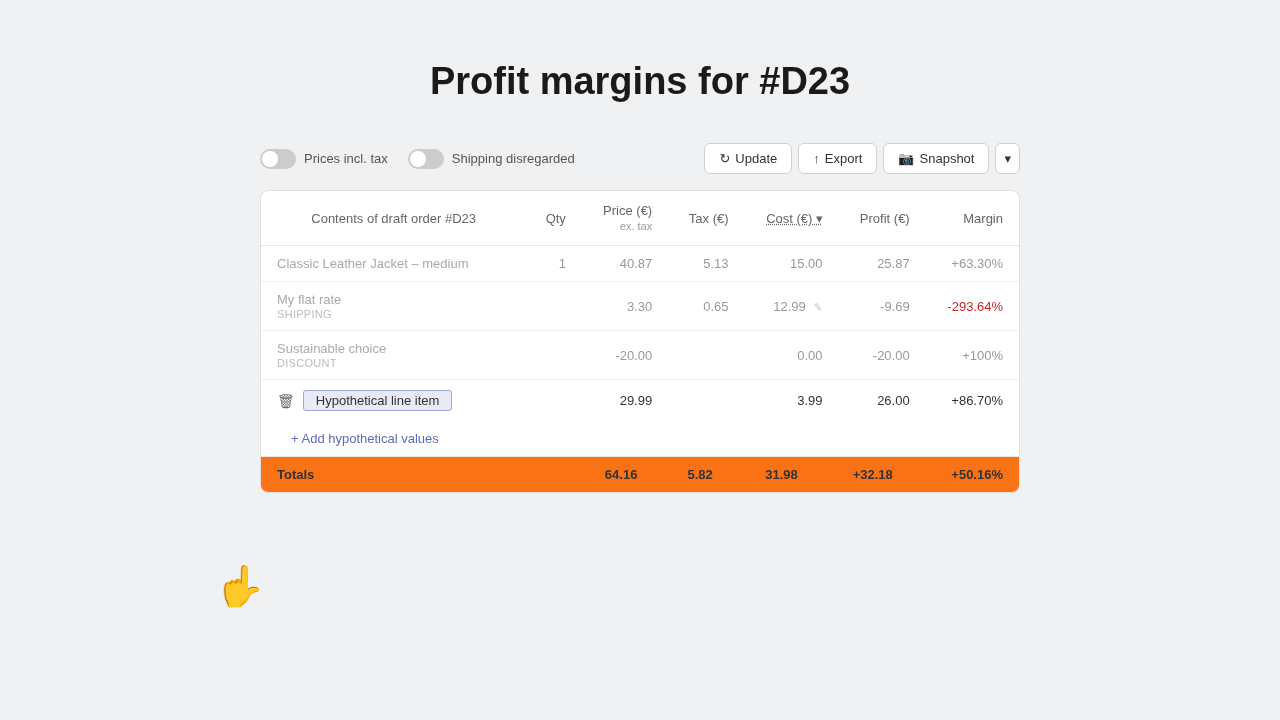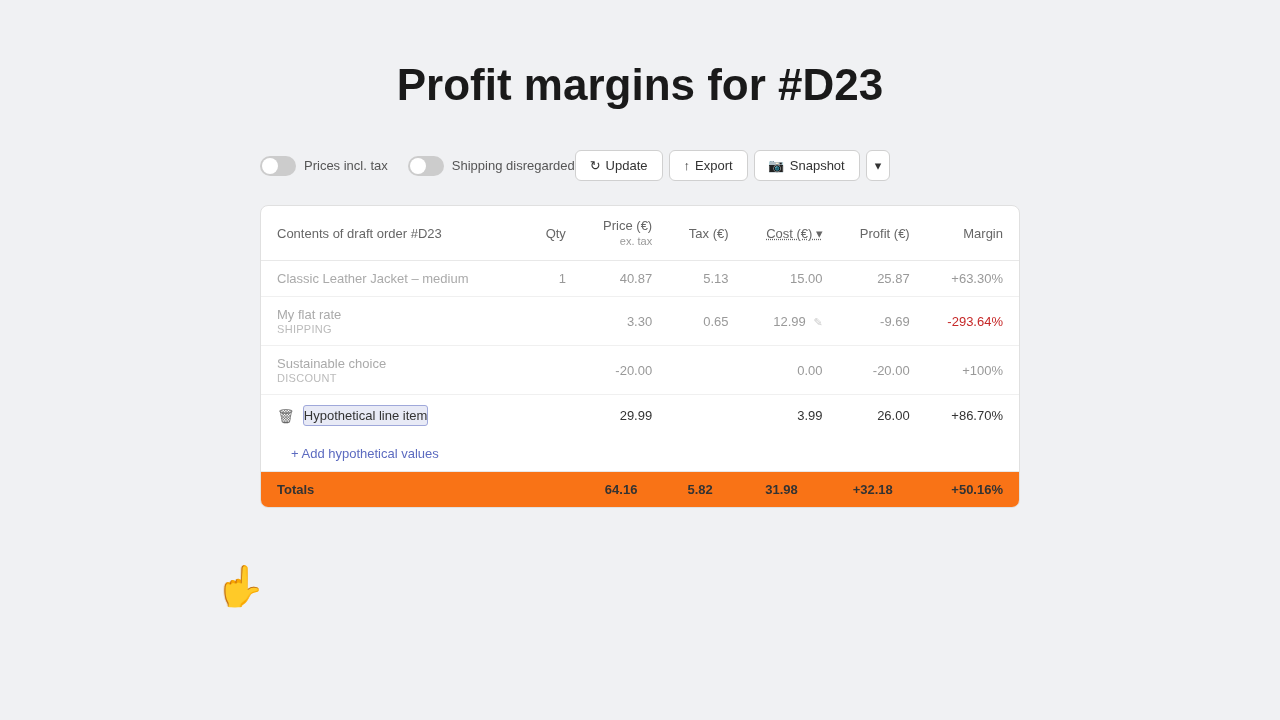--- a/index.html
+++ b/index.html
@@ -10,36 +10,37 @@
       color: #333;
       min-height: 720px;
       display: flex;
       flex-direction: column;
       align-items: center;
       justify-content: flex-start;
       padding-top: 60px;
     }
 
     .page-title {
-      font-size: 44px;
+      font-size: 38px;
       font-weight: 600;
       color: #1a1a1a;
       margin-bottom: 40px;
       text-align: center;
     }
 
     .main-container {
       width: 760px;
       max-width: 95%;
     }
 
     .toolbar {
       display: flex;
       align-items: center;
-      margin-bottom: 24px;
+      justify-content: space-between;
+      margin-bottom: 16px;
     }
 
     .toolbar-left {
       display: flex;
       align-items: center;
       gap: 20px;
     }
 
     .toolbar-right {
       display: flex;
@@ -114,21 +115,21 @@
       width: 100%;
       border-collapse: collapse;
     }
 
     thead tr {
       border-bottom: 1px solid #e8e8e8;
     }
 
     thead th {
       padding: 12px 16px;
-      text-align: left;
+      text-align: center;
       font-weight: 500;
       color: #666;
       font-size: 13px;
     }
 
     thead th.right {
       text-align: right;
     }
 
     th.cost-col {
@@ -181,21 +182,21 @@
     
     .hypo-row td {
       color: #333 !important;
       font-weight: 500;
     }
 
     .hypo-name-badge {
       background: #e8eaf6;
       border: 1px solid #9fa8da;
       border-radius: 3px;
-      padding: 2px 0;
+      padding: 2px 12px;
       font-size: 13px;
       color: #333;
     }
 
     .add-hypo-link {
       padding: 10px 30px;
       display: block;
       color: #5c6bc0;
       font-size: 13px;
       cursor: pointer;

